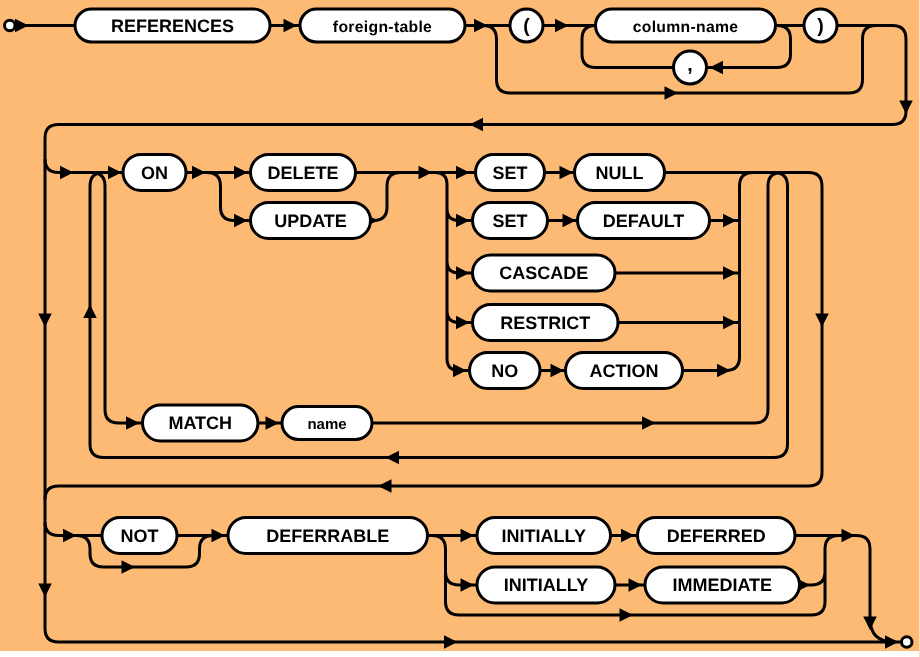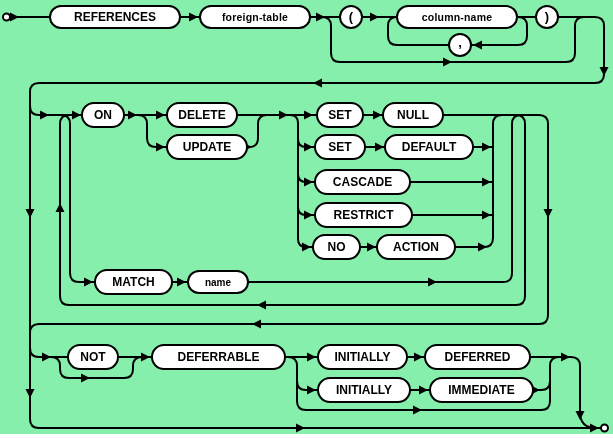--- a/index.html
+++ b/index.html
@@ -1,16 +1,16 @@
 <!DOCTYPE html>
 <html><head>
 <meta charset="utf-8">
 <style>
   html,body{margin:0;padding:0;background:#ffffff;}
-  .stage{width:613px;height:434px;position:relative;background:#86efac;overflow:hidden;}
+  .stage{width:613px;height:434px;position:relative;background:#fdba74;overflow:hidden;}
   svg{display:block;}
   .rr-line{stroke:#000000;stroke-width:2;fill:none;}
   .rr-arrow{fill:#000000;stroke:none;}
   .rr-shape{fill:#ffffff;stroke:#000000;stroke-width:2;}
   .rr-term{fill:#ffffff;stroke:#000000;stroke-width:2;}
   text{font-family:"Liberation Sans","DejaVu Sans",sans-serif;font-weight:bold;fill:#000000;text-anchor:middle;}
   .fs12{font-size:12px;}
   .fs10{font-size:10.5px;letter-spacing:0.2px;}
   .fs9{font-size:10px;}
   .fs13{font-size:13px;}

